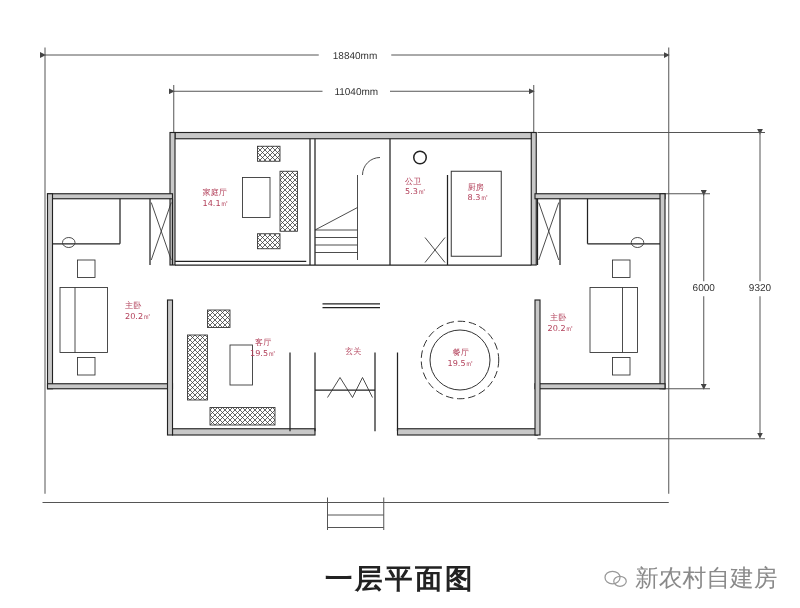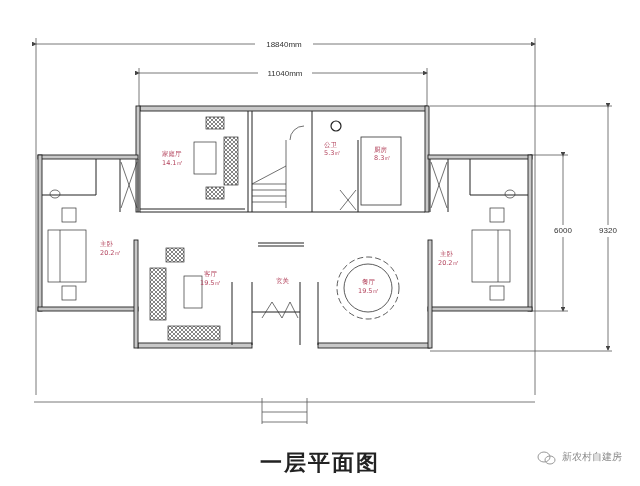--- a/index.html
+++ b/index.html
@@ -2,21 +2,21 @@
 <html><head>
 <meta charset="utf-8">
 <style>
   html, body { margin:0; padding:0; background:#ffffff; }
   body { width:640px; height:486px; position:relative; overflow:hidden; font-family:"DejaVu Sans", sans-serif; }
   #plan { position:absolute; left:0; top:0; width:640px; height:486px; }
   .dim-text { font-family:"Liberation Sans", sans-serif; font-size:8px; fill:#333; }
   .room-label { font-family:"DejaVu Sans", sans-serif; font-size:6.5px; fill:#b2405a; }
   .room-area { font-family:"DejaVu Sans", sans-serif; font-size:6.5px; fill:#b2405a; }
   .title { position:absolute; left:0; width:640px; top:448px; text-align:center; font-family:"DejaVu Sans", sans-serif; font-size:22px; font-weight:bold; color:#222; letter-spacing:2px; }
-  .watermark { position:absolute; right:18px; top:450px; display:flex; align-items:flex-start; gap:4px; color:#8a8a8a; font-family:"DejaVu Sans", sans-serif; font-size:10px; }
+  .watermark { position:absolute; right:18px; top:450px; display:flex; align-items:center; gap:4px; color:#8a8a8a; font-family:"DejaVu Sans", sans-serif; font-size:19px; }
   .wm-icon { width:22px; height:16px; }
 </style>
 </head>
 <body>
 
 <svg id="plan" viewBox="0 0 640 486" xmlns="http://www.w3.org/2000/svg">
   <defs>
     <pattern id="hatch" width="4" height="4" patternUnits="userSpaceOnUse">
       <path d="M0,4 L4,0 M0,0 L4,4" stroke="#333" stroke-width="0.6"></path>
     </pattern>

